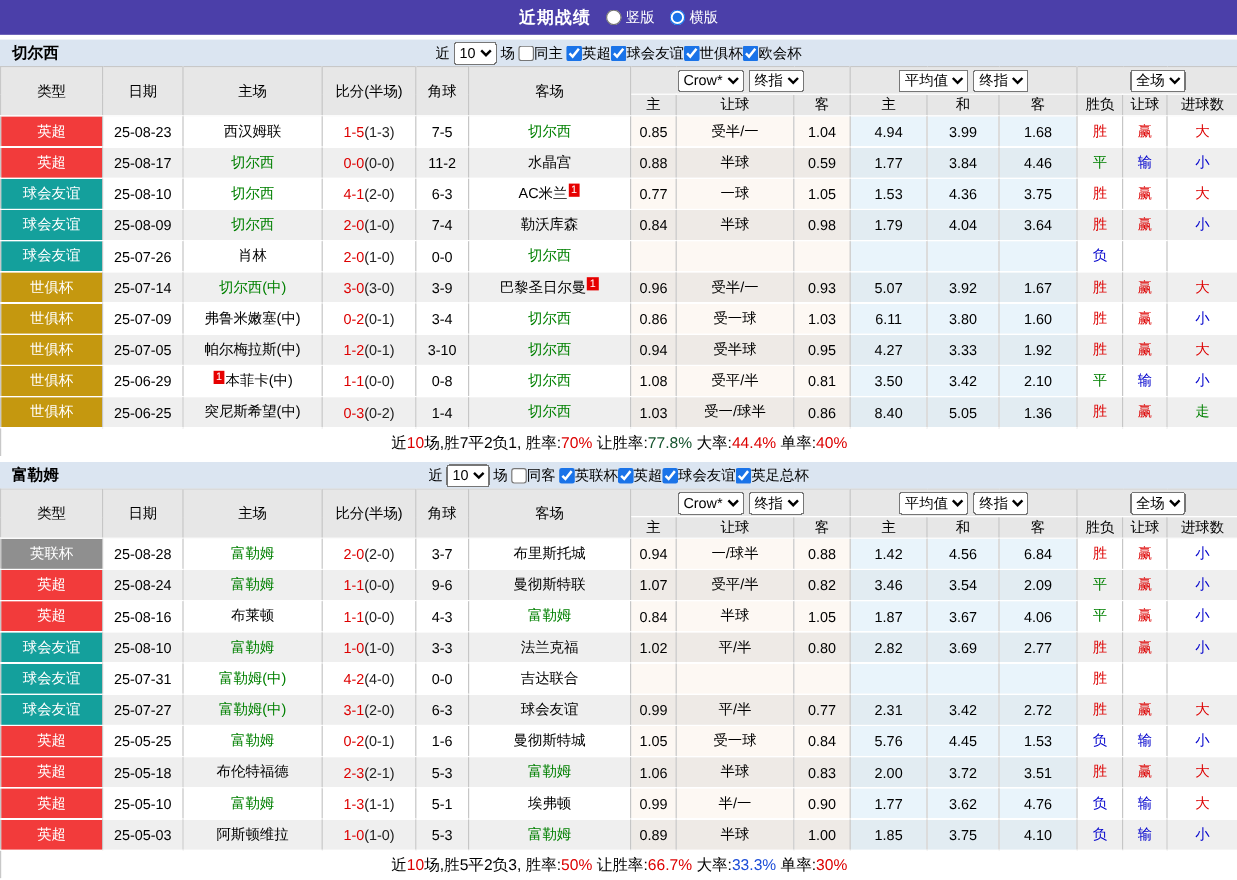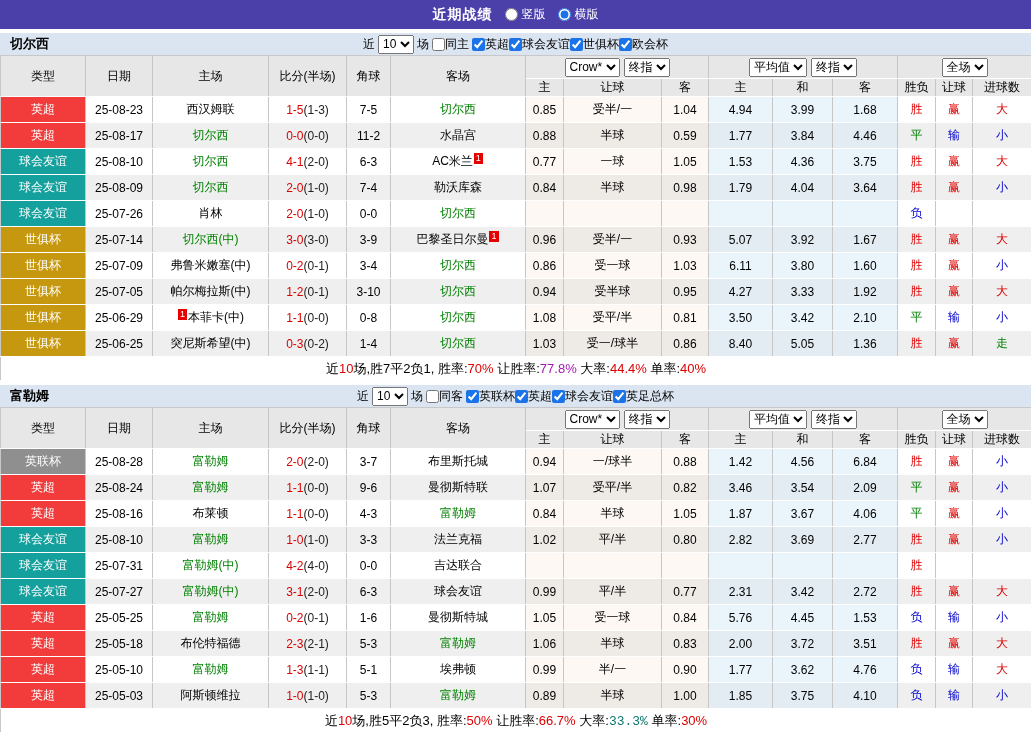--- a/index.html
+++ b/index.html
@@ -297,21 +297,21 @@
             <td class="a-grp">8.40</td>
             <td class="a-grp">5.05</td>
             <td class="a-grp">1.36</td>
             <td class="mk" style="color: rgb(221, 0, 0);">胜</td>
             <td class="mk" style="color: rgb(221, 0, 0);">赢</td>
             <td class="mk" style="color: rgb(0, 128, 0);">走</td>
           </tr>
         </tbody>
     <tfoot>
       <tr>
-            <td colspan="15"><span><span>近</span><span style="color: rgb(221, 0, 0);">10</span><span>场,胜7平2负1, 胜率:</span><span style="color: rgb(221, 0, 0);">70%</span><span> 让胜率:</span><span style="color: #a21caf;">77.8%</span><span> 大率:</span><span style="color: rgb(221, 0, 0);">44.4%</span><span> 单率:</span><span style="color: rgb(221, 0, 0);">40%</span></span></td>
+            <td colspan="15"><span><span>近</span><span style="color: rgb(221, 0, 0);">10</span><span>场,胜7平2负1, 胜率:</span><span style="color: rgb(221, 0, 0);">70%</span><span> 让胜率:</span><span style="color: #14532d;">77.8%</span><span> 大率:</span><span style="color: rgb(221, 0, 0);">44.4%</span><span> 单率:</span><span style="color: rgb(221, 0, 0);">40%</span></span></td>
           </tr>
     </tfoot>
   </table>
 </section>
     <section class="board">
   <div class="team-row">
     <span class="team-name">富勒姆</span>
     <div class="filters">
       <span>近</span>
       <select><option>10</option></select>
@@ -555,18 +555,18 @@
             <td class="a-grp">1.85</td>
             <td class="a-grp">3.75</td>
             <td class="a-grp">4.10</td>
             <td class="mk" style="color: rgb(0, 0, 204);">负</td>
             <td class="mk" style="color: rgb(0, 0, 204);">输</td>
             <td class="mk" style="color: rgb(0, 0, 204);">小</td>
           </tr>
         </tbody>
     <tfoot>
       <tr>
-            <td colspan="15"><span><span>近</span><span style="color: rgb(221, 0, 0);">10</span><span>场,胜5平2负3, 胜率:</span><span style="color: rgb(221, 0, 0);">50%</span><span> 让胜率:</span><span style="color: rgb(221, 0, 0);">66.7%</span><span> 大率:</span><span style="color: #0f766e; font-family: Liberation Mono, monospace;">33.3%</span><span> 单率:</span><span style="color: rgb(221, 0, 0);">30%</span></span></td>
+            <td colspan="15"><span><span>近</span><span style="color: rgb(221, 0, 0);">10</span><span>场,胜5平2负3, 胜率:</span><span style="color: rgb(221, 0, 0);">50%</span><span> 让胜率:</span><span style="color: rgb(221, 0, 0);">66.7%</span><span> 大率:</span><span style="color: #1d4ed8;">33.3%</span><span> 单率:</span><span style="color: rgb(221, 0, 0);">30%</span></span></td>
           </tr>
     </tfoot>
   </table>
 </section>
   </div>
 
 </body></html>

